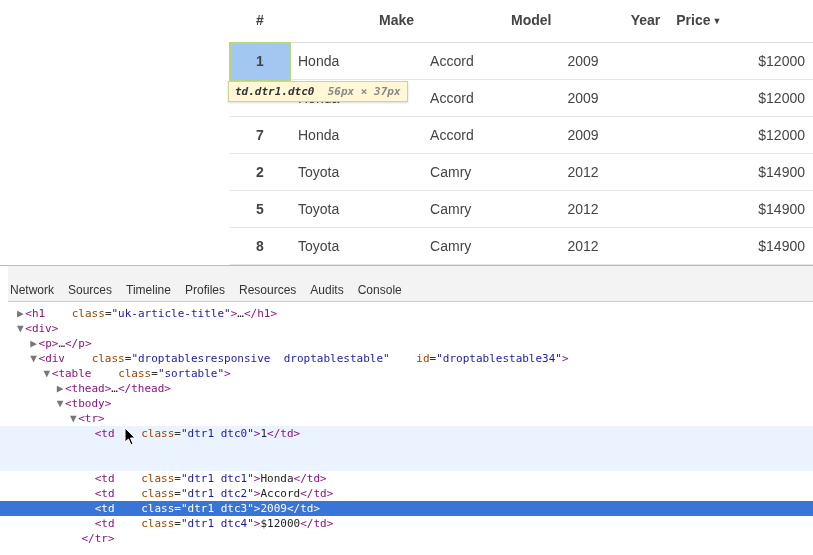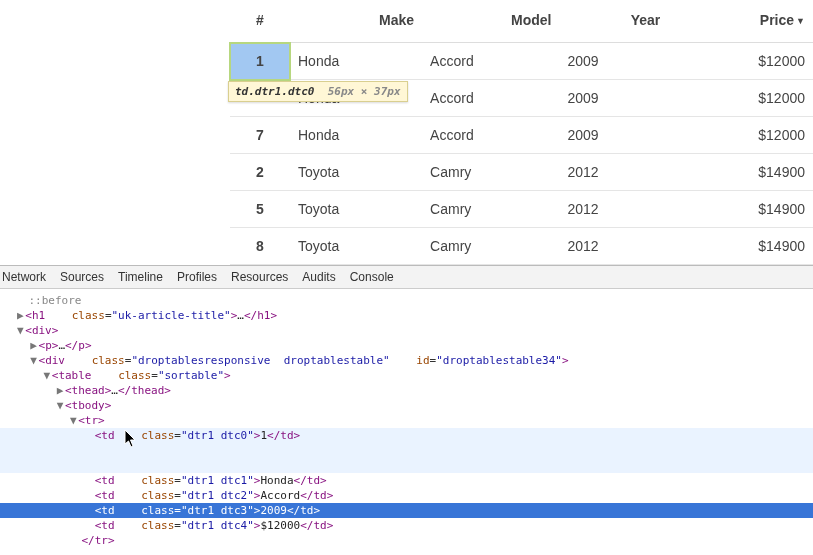--- a/index.html
+++ b/index.html
@@ -72,26 +72,27 @@
     border-top: 1px solid #bbb;
     background: #fff;
     font-family: Consolas, Menlo, "Lucida Console", monospace;
     font-size: 11px;
     overflow: hidden;
     width: 813px;
   }
   .dt-tabs {
     display: flex;
     gap: 14px;
-    padding: 4px 4px 4px 2px;
+    padding: 17px 4px 4px 2px;
     border-bottom: 1px solid #ccc;
     font-family: "Segoe UI", "Lucida Grande", sans-serif;
     font-size: 12px;
     color: #333;
     background: #f3f3f3;
+    margin-left: 8px;
   }
   .dt-tabs span { cursor: default; }
   .dom-tree {
     padding: 4px 0 6px 0;
     line-height: 15px;
     color: #333;
   }
   .dom-tree .line {
     white-space: pre;
     padding: 0 2px;
@@ -128,21 +129,21 @@
 <body>
 
 <div class="table-wrap">
   <table class="sortable">
     <thead>
       <tr>
         <th>#</th>
         <th>Make</th>
         <th>Model</th>
         <th>Year</th>
-        <th style="text-align:right">
+        <th style="text-align:left">
           <span>Price</span><span class="sort-caret">▼</span>
         </th>
       </tr>
     </thead>
     <tbody>
       <tr>
         <td class="idx inspected">
           <span>1</span>
           <div class="inspect-tooltip">
             <span>td.dtr1.dtc0</span>
@@ -198,21 +199,20 @@
     <span>Network</span>
     <span>Sources</span>
     <span>Timeline</span>
     <span>Profiles</span>
     <span>Resources</span>
     <span>Audits</span>
     <span>Console</span>
   </div>
 
   <div class="dom-tree" style="position:relative">
-    <div class="line">    <span class="pseudo">::before</span></div>
     <div class="line">  <span class="arrow">▶</span><span class="punct">&lt;</span><span class="tag">h1</span> <span class="attr">class</span>=<span class="val">"uk-article-title"</span><span class="punct">&gt;</span><span class="txt">…</span><span class="punct">&lt;/</span><span class="tag">h1</span><span class="punct">&gt;</span></div>
     <div class="line">  <span class="arrow">▼</span><span class="punct">&lt;</span><span class="tag">div</span><span class="punct">&gt;</span></div>
     <div class="line">    <span class="arrow">▶</span><span class="punct">&lt;</span><span class="tag">p</span><span class="punct">&gt;</span><span class="txt">…</span><span class="punct">&lt;/</span><span class="tag">p</span><span class="punct">&gt;</span></div>
     <div class="line">    <span class="arrow">▼</span><span class="punct">&lt;</span><span class="tag">div</span> <span class="attr">class</span>=<span class="val">"droptablesresponsive  droptablestable"</span> <span class="attr">id</span>=<span class="val">"droptablestable34"</span><span class="punct">&gt;</span></div>
     <div class="line">      <span class="arrow">▼</span><span class="punct">&lt;</span><span class="tag">table</span> <span class="attr">class</span>=<span class="val">"sortable"</span><span class="punct">&gt;</span></div>
     <div class="line">        <span class="arrow">▶</span><span class="punct">&lt;</span><span class="tag">thead</span><span class="punct">&gt;</span><span class="txt">…</span><span class="punct">&lt;/</span><span class="tag">thead</span><span class="punct">&gt;</span></div>
     <div class="line">        <span class="arrow">▼</span><span class="punct">&lt;</span><span class="tag">tbody</span><span class="punct">&gt;</span></div>
     <div class="line">          <span class="arrow">▼</span><span class="punct">&lt;</span><span class="tag">tr</span><span class="punct">&gt;</span></div>
     <div class="line hover" style="position:relative">              <span class="punct">&lt;</span><span class="tag">td</span> <span class="attr">class</span>=<span class="val">"dtr1 dtc0"</span><span class="punct">&gt;</span><span class="txt">1</span><span class="punct">&lt;/</span><span class="tag">td</span><span class="punct">&gt;</span>
       <svg class="cursor-svg" style="left:124px;top:2px" viewBox="0 0 12 18">

